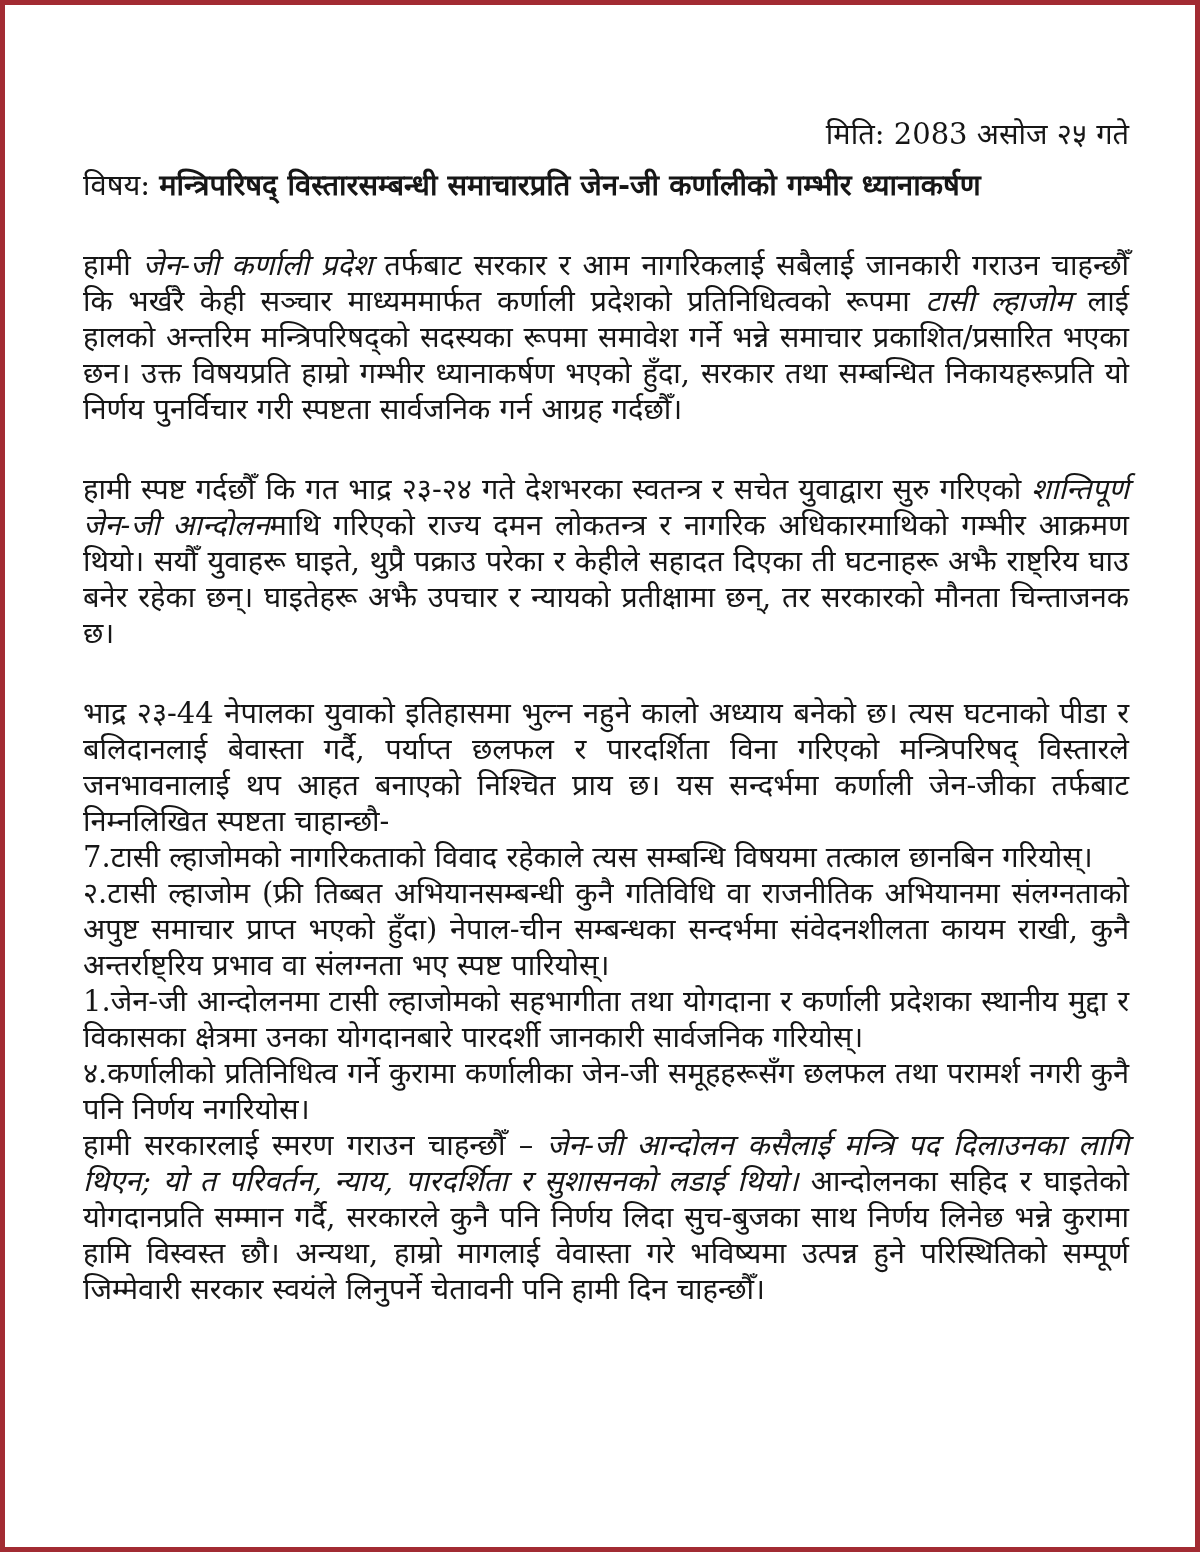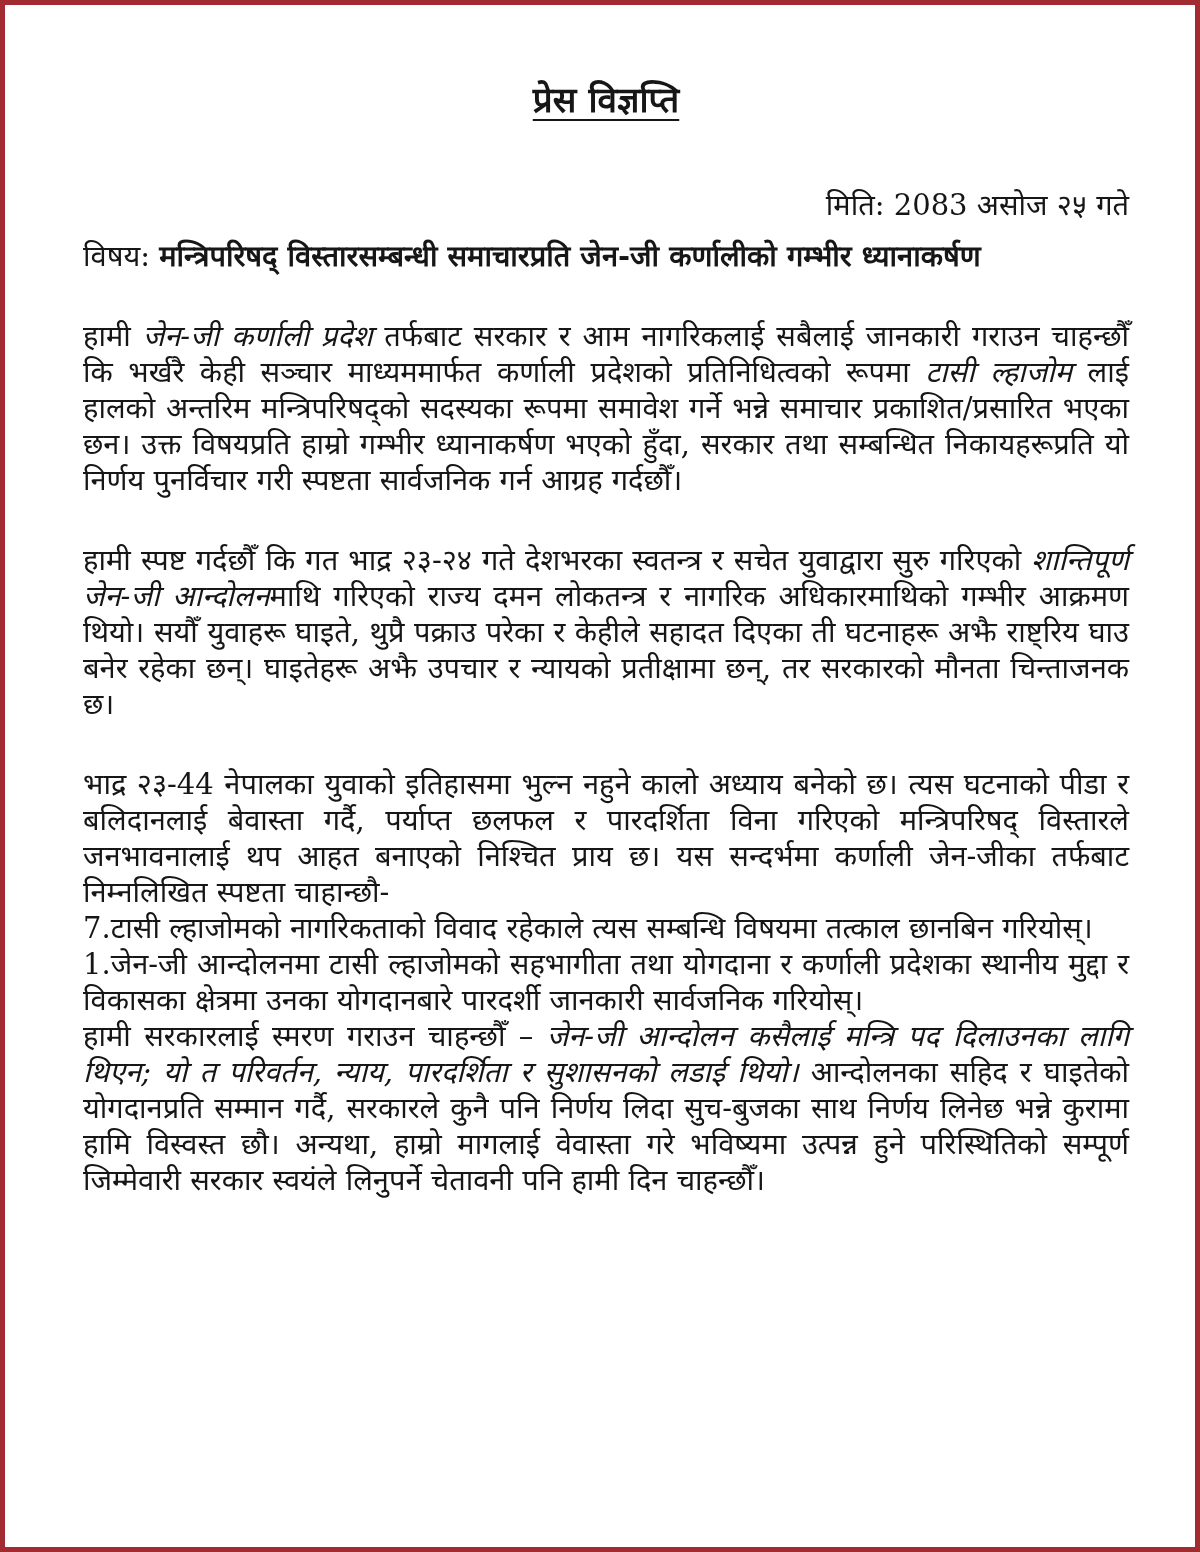--- a/index.html
+++ b/index.html
@@ -47,31 +47,32 @@
     margin: 0;
   }
   #body-blocks p.spaced { margin-top: 44px; }
   #body-blocks em { font-style: italic; }
 </style>
 </head>
 <body>
 
 <div class="page">
 
-  <h1 class="title">प्रेस विज्ञप्ति</h1>
 
   <div class="date-line">मिति: 2083 असोज २५ गते</div>
 
   <div class="subject-line">
     <span>विषय:</span>
     <span class="subject-text">मन्त्रिपरिषद् विस्तारसम्बन्धी समाचारप्रति जेन-जी कर्णालीको गम्भीर ध्यानाकर्षण</span>
   </div>
 
   <div id="body-blocks">
       <p class="spaced"><span>हामी </span><em>जेन-जी कर्णाली प्रदेश </em><span>तर्फबाट सरकार र आम नागरिकलाई सबैलाई जानकारी गराउन चाहन्छौँ कि भर्खरै केही सञ्चार माध्यममार्फत कर्णाली प्रदेशको प्रतिनिधित्वको रूपमा </span><em>टासी ल्हाजोम </em><span>लाई हालको अन्तरिम मन्त्रिपरिषद्को सदस्यका रूपमा समावेश गर्ने भन्ने समाचार प्रकाशित/प्रसारित भएका छन। उक्त विषयप्रति हाम्रो गम्भीर ध्यानाकर्षण भएको हुँदा, सरकार तथा सम्बन्धित निकायहरूप्रति यो निर्णय पुनर्विचार गरी स्पष्टता सार्वजनिक गर्न आग्रह गर्दछौँ।</span></p>
       <p class="spaced"><span>हामी स्पष्ट गर्दछौँ कि गत भाद्र २३-२४ गते देशभरका स्वतन्त्र र सचेत युवाद्वारा सुरु गरिएको </span><em>शान्तिपूर्ण जेन-जी आन्दोलन</em><span>माथि गरिएको राज्य दमन लोकतन्त्र र नागरिक अधिकारमाथिको गम्भीर आक्रमण थियो। सयौँ युवाहरू घाइते, थुप्रै पक्राउ परेका र केहीले सहादत दिएका ती घटनाहरू अझै राष्ट्रिय घाउ बनेर रहेका छन्। घाइतेहरू अझै उपचार र न्यायको प्रतीक्षामा छन्, तर सरकारको मौनता चिन्ताजनक छ।</span></p>
       <p class="spaced"><span>भाद्र २३-44 नेपालका युवाको इतिहासमा भुल्न नहुने कालो अध्याय बनेको छ। त्यस घटनाको पीडा र बलिदानलाई बेवास्ता गर्दै, पर्याप्त छलफल र पारदर्शिता विना गरिएको मन्त्रिपरिषद् विस्तारले जनभावनालाई थप आहत बनाएको निश्चित प्राय छ। यस सन्दर्भमा कर्णाली जेन-जीका तर्फबाट निम्नलिखित स्पष्टता चाहान्छौ-</span></p>
       <p class="tight"><span>7.टासी ल्हाजोमको नागरिकताको विवाद रहेकाले त्यस सम्बन्धि विषयमा तत्काल छानबिन गरियोस्।</span></p>
+      <p class="tight"><span>२.टासी ल्हाजोम (फ्री तिब्बत अभियानसम्बन्धी कुनै गतिविधि वा राजनीतिक अभियानमा संलग्नताको अपुष्ट समाचार प्राप्त भएको हुँदा) नेपाल-चीन सम्बन्धका सन्दर्भमा संवेदनशीलता कायम राखी, कुनै अन्तर्राष्ट्रिय प्रभाव वा संलग्नता भए स्पष्ट पारियोस्।</span></p>
       <p class="tight"><span>1.जेन-जी आन्दोलनमा टासी ल्हाजोमको सहभागीता तथा योगदाना र कर्णाली प्रदेशका स्थानीय मुद्दा र विकासका क्षेत्रमा उनका योगदानबारे पारदर्शी जानकारी सार्वजनिक गरियोस्।</span></p>
+      <p class="tight"><span>४.कर्णालीको प्रतिनिधित्व गर्ने कुरामा कर्णालीका जेन-जी समूहहरूसँग छलफल तथा परामर्श नगरी कुनै पनि निर्णय नगरियोस।</span></p>
       <p class="tight"><span>हामी सरकारलाई स्मरण गराउन चाहन्छौँ – </span><em>जेन-जी आन्दोलन कसैलाई मन्त्रि पद दिलाउनका लागि थिएन; यो त परिवर्तन, न्याय, पारदर्शिता र सुशासनको लडाई थियो।</em><span> आन्दोलनका सहिद र घाइतेको योगदानप्रति सम्मान गर्दै, सरकारले कुनै पनि निर्णय लिदा सुच-बुजका साथ निर्णय लिनेछ भन्ने कुरामा हामि विस्वस्त छौ। अन्यथा, हाम्रो मागलाई वेवास्ता गरे भविष्यमा उत्पन्न हुने परिस्थितिको सम्पूर्ण जिम्मेवारी सरकार स्वयंले लिनुपर्ने चेतावनी पनि हामी दिन चाहन्छौँ।</span></p>
     </div>
 
 </div>
 
 </body></html>

